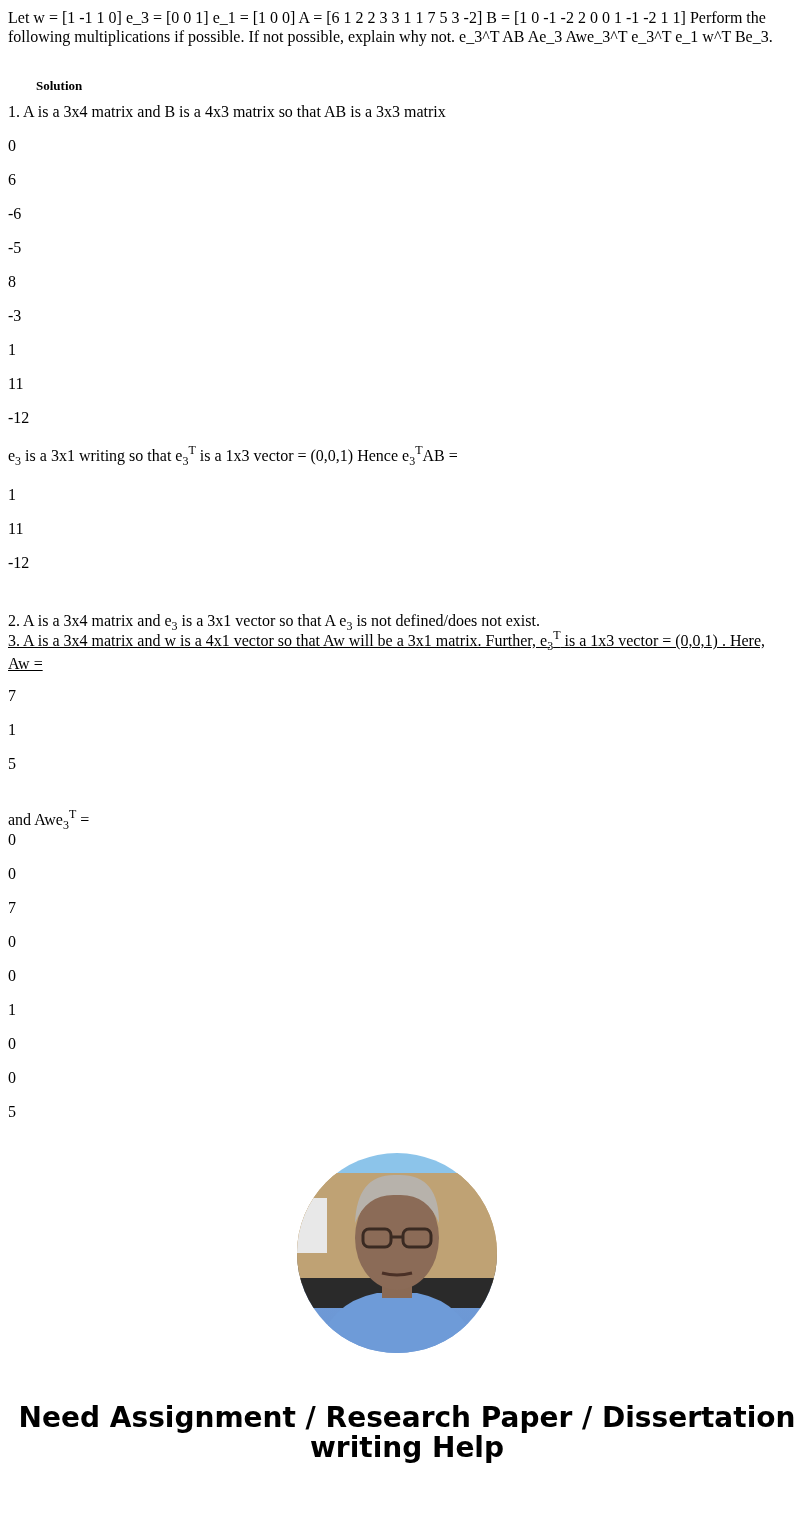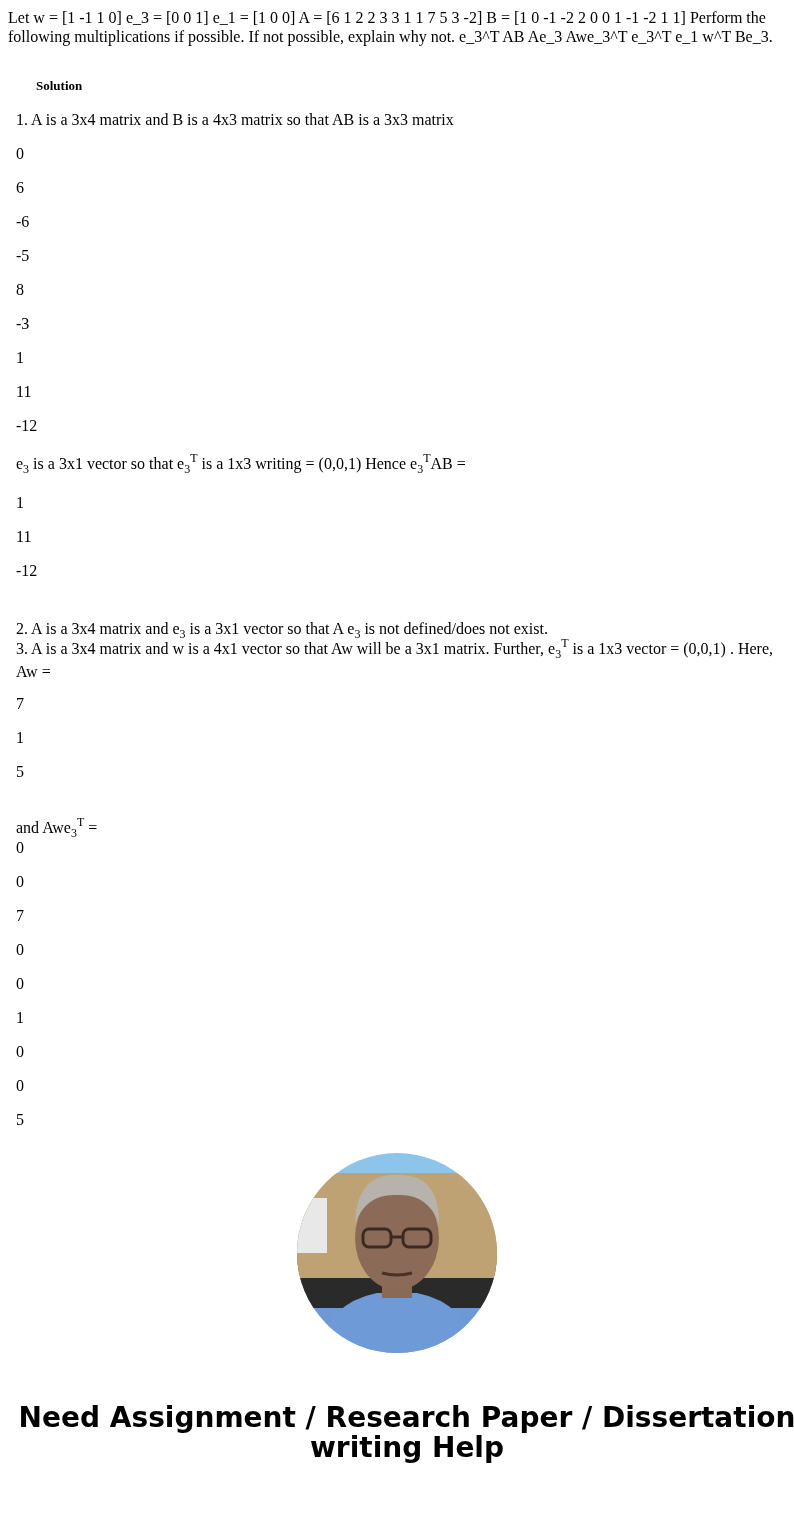--- a/index.html
+++ b/index.html
@@ -5,24 +5,24 @@
   html, body { margin: 0; padding: 0; background: #ffffff; }
   body {
     width: 794px;
     height: 1523px;
     overflow: hidden;
     position: relative;
     font-family: "Liberation Serif", serif;
     color: #000;
     font-size: 16px;
   }
-  .abs { position: absolute; left: 8px; margin: 8px; white-space: nowrap; line-height: 18px; }
+  .abs { position: absolute; left: 8px; margin: 0; white-space: nowrap; line-height: 18px; }
   .question { position: absolute; left: 8px; top: 8px; width: 778px; margin: 0; line-height: 19px; white-space: normal; }
   .heading { position: absolute; left: 24px; top: 63px; margin: 12px; font-size: 13px; font-weight: bold; line-height: 22px; }
-  .wrap { white-space: normal; width: 778px; }
+  .wrap { white-space: normal; width: 778px; text-decoration: underline; }
   sub { font-size: 12px; vertical-align: -4px; line-height: 0; }
   sup { font-size: 12px; vertical-align: 7px; line-height: 0; }
   .avatar {
     position: absolute; left: 297px; top: 1153px; width: 200px; height: 200px;
     border-radius: 50%; overflow: hidden;
     background: linear-gradient(180deg, #8cc4ea 0%, #8cc4ea 10%, #b79c6a 10%, #c8a978 45%, #2b2b2b 60%, #6f9ad6 68%, #6a96d4 100%);
   }
   .footer {
     position: absolute; left: 0; top: 1403px; width: 792px; text-align: center;
     font-family: "DejaVu Sans", sans-serif; font-weight: bold; font-size: 28px; line-height: 30px; margin-left: 11px;
@@ -39,21 +39,21 @@
 <p class="abs" style="top:137px">0</p>
 <p class="abs" style="top:171px">6</p>
 <p class="abs" style="top:205px">-6</p>
 <p class="abs" style="top:239px">-5</p>
 <p class="abs" style="top:273px">8</p>
 <p class="abs" style="top:307px">-3</p>
 <p class="abs" style="top:341px">1</p>
 <p class="abs" style="top:375px">11</p>
 <p class="abs" style="top:409px">-12</p>
 
-<p class="abs" style="top:447px"><span>e</span><sub>3</sub><span> is a 3x1 vector so that e</span><sub>3</sub><sup>T</sup><span> is a 1x3 writing = (0,0,1) Hence e</span><sub>3</sub><sup>T</sup><span>AB =</span></p>
+<p class="abs" style="top:447px"><span>e</span><sub>3</sub><span> is a 3x1 writing so that e</span><sub>3</sub><sup>T</sup><span> is a 1x3 vector = (0,0,1) Hence e</span><sub>3</sub><sup>T</sup><span>AB =</span></p>
 
 <p class="abs" style="top:486px">1</p>
 <p class="abs" style="top:520px">11</p>
 <p class="abs" style="top:554px">-12</p>
 
 <p class="abs" style="top:612px"><span>2. A is a 3x4 matrix and e</span><sub>3</sub><span> is a 3x1 vector so that A e</span><sub>3</sub><span> is not defined/does not exist.</span></p>
 
 <p class="abs wrap" style="top:629px; line-height:23px"><span>3. A is a 3x4 matrix and w is a 4x1 vector so that Aw will be a 3x1 matrix. Further, e</span><sub>3</sub><sup>T</sup><span> is a 1x3 vector = (0,0,1) . Here, Aw =</span></p>
 
 <p class="abs" style="top:687px">7</p>

